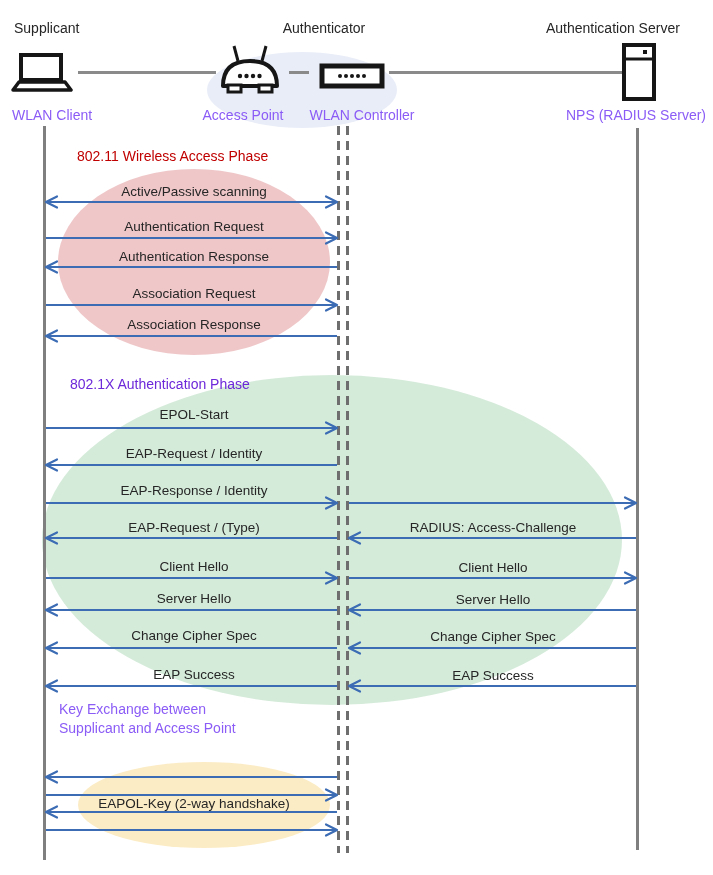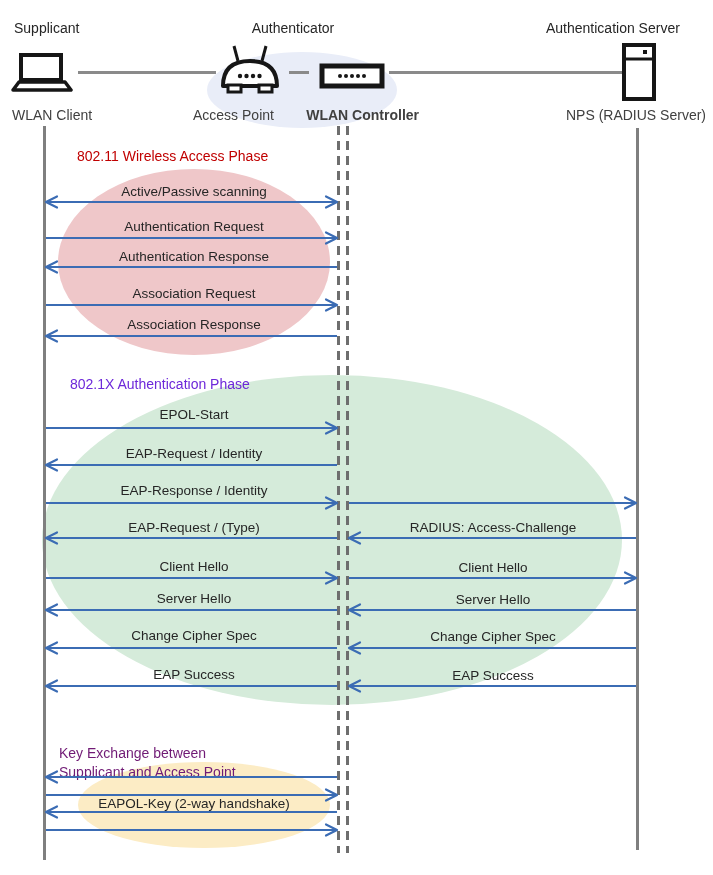--- a/index.html
+++ b/index.html
@@ -2,26 +2,26 @@
 <html style="--lifeline: #7F7F7F; --dash: #6E6E6E; --connector: #8A8A8A; --hdr-ellipse: #E9EDF8;"><head>
 <meta charset="utf-8">
 <style>
   html,body{margin:0;padding:0;background:#fff;}
   .canvas{
     position:relative;width:713px;height:875px;background:#fff;
     font-family:"Liberation Sans",sans-serif;color:#262626;overflow:hidden;
   }
   .role{position:absolute;top:20px;font-size:14px;color:#262626;white-space:nowrap;}
   .role-supplicant{left:14px;}
-  .role-authenticator{left:228px;width:130px;text-align:center;}
+  .role-authenticator{left:259px;width:130px;text-align:center;}
   .role-auth-server{left:546px;width:160px;text-align:left;}
-  .dev-label{position:absolute;top:107px;font-size:14px;color:#404040;white-space:nowrap;}
+  .dev-label{position:absolute;top:107px;font-size:14px;color:#8b5cf6;white-space:nowrap;}
   .dev-wlan-client{left:12px;}
-  .dev-access-point{left:193px;width:100px;}
-  .dev-wlan-controller{left:305px;width:114px;text-align:right;font-weight:bold;}
+  .dev-access-point{left:193px;width:100px;text-align:center;}
+  .dev-wlan-controller{left:305px;width:114px;text-align:center;}
   .dev-nps{left:556px;width:150px;text-align:right;}
   .hdr-ellipse{position:absolute;left:207px;top:52px;width:190px;height:76px;border-radius:50%;background:var(--hdr-ellipse,#E9EDF8);}
   .conn{position:absolute;height:3px;top:71px;background:var(--connector,#8A8A8A);}
   .conn1{left:78px;width:138px;}
   .conn2{left:289px;width:20px;}
   .conn3{left:389px;width:233px;}
   .icon{position:absolute;}
   .icon svg{display:block;}
   .lifeline{position:absolute;width:3px;}
   .lifeline-solid{background:var(--lifeline,#7F7F7F);}
@@ -202,21 +202,21 @@
       <div class="msg-label" style="left: 48px; top: 667px; width: 292px;">EAP Success</div>
       <svg width="293" height="14" class="msg-arrow" style="left: 45px; top: 679px;">
         <line x1="1" x2="292" y1="7" y2="7" stroke="#3B6CB4" stroke-width="2"></line>
         <polyline points="12,1.5 1,7 12,12.5" fill="none" stroke="#3B6CB4" stroke-width="2.2" stroke-linecap="round" stroke-linejoin="round"></polyline>
       </svg>
       <div class="msg-label" style="left: 350px; top: 668px; width: 286px;">EAP Success</div>
       <svg width="289" height="14" class="msg-arrow" style="left: 348px; top: 679px;">
         <line x1="1" x2="288" y1="7" y2="7" stroke="#3B6CB4" stroke-width="2"></line>
         <polyline points="12,1.5 1,7 12,12.5" fill="none" stroke="#3B6CB4" stroke-width="2.2" stroke-linecap="round" stroke-linejoin="round"></polyline>
       </svg>
-      <div class="phase-title" style="left: 59px; top: 744px; width: 262px; color: #701a75;">
+      <div class="phase-title" style="left: 59px; top: 700px; width: 262px; color: #8b5cf6;">
         <div>Key Exchange between</div>
         <div>Supplicant and Access Point</div>
       </div>
       <svg width="293" height="14" class="msg-arrow" style="left: 45px; top: 770px;">
         <line x1="1" x2="292" y1="7" y2="7" stroke="#3B6CB4" stroke-width="2"></line>
         <polyline points="12,1.5 1,7 12,12.5" fill="none" stroke="#3B6CB4" stroke-width="2.2" stroke-linecap="round" stroke-linejoin="round"></polyline>
       </svg>
       <svg width="293" height="14" class="msg-arrow" style="left: 45px; top: 788px;">
         <line x1="1" x2="292" y1="7" y2="7" stroke="#3B6CB4" stroke-width="2"></line>
         <polyline points="281,1.5 292,7 281,12.5" fill="none" stroke="#3B6CB4" stroke-width="2.2" stroke-linecap="round" stroke-linejoin="round"></polyline>

